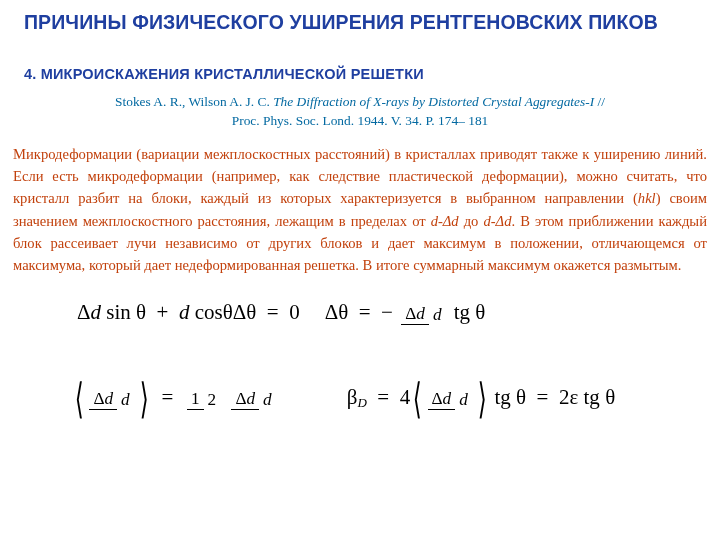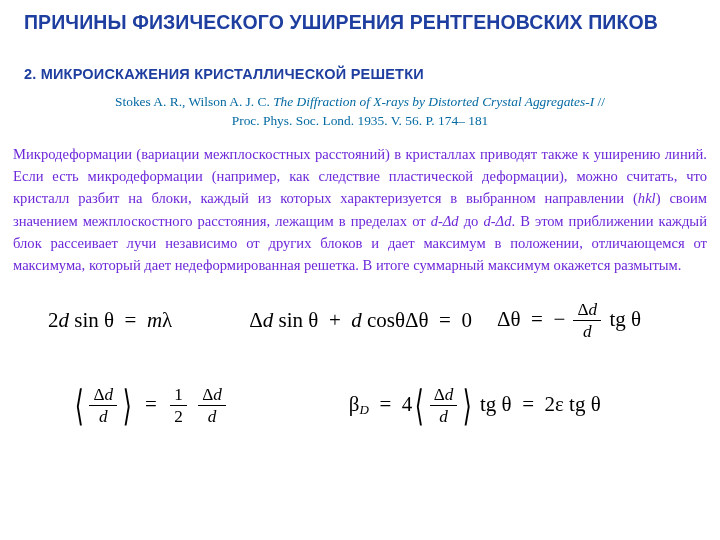--- a/index.html
+++ b/index.html
@@ -57,21 +57,21 @@
     font-style: italic;
   }
   .body-text {
     position: absolute;
     left: 13px;
     top: 143px;
     width: 694px;
     text-align: justify;
     font-size: 14.6px;
     line-height: 1.52;
-    color: #6d28d9;
+    color: #c2410c;
   }
   .body-text .it {
     font-style: italic;
   }
   
   .formula-row {
     position: absolute;
     display: flex;
     align-items: center;
     font-family: "Liberation Serif", serif;
@@ -84,26 +84,26 @@
     white-space: nowrap;
   }
   .f .it { font-style: italic; }
   .f .gr { font-family: "Liberation Serif", serif; font-style: normal; }
 
   .fm1 { margin-left: 48px; }
   .fm2 { margin-left: 77px; }
   .fm3 { margin-left: 25px; }
 
   .fm4 { margin-left: 72px; }
-  .fm5 { margin-left: 120px; }
+  .fm5 { margin-left: 68px; }
 
   
   .frac {
     display: inline-flex;
-    flex-direction: column;
+    flex-direction: row;
     align-items: center;
     justify-content: flex-start;
     vertical-align: middle;
     margin: 0 3px;
     font-size: 0.82em;
     line-height: 1.12;
   }
   .frac .num {
     padding: 0 4px 1px 4px;
     border-bottom: 1.3px solid #000;
@@ -132,40 +132,35 @@
   }
   .ital { font-style: italic; }
 </style>
 </head>
 <body>
 
 <div class="slide">
 
   <div class="title">ПРИЧИНЫ ФИЗИЧЕСКОГО УШИРЕНИЯ РЕНТГЕНОВСКИХ ПИКОВ</div>
 
-  <div class="subtitle">2. МИКРОИСКАЖЕНИЯ КРИСТАЛЛИЧЕСКОЙ РЕШЕТКИ</div>
+  <div class="subtitle">4. МИКРОИСКАЖЕНИЯ КРИСТАЛЛИЧЕСКОЙ РЕШЕТКИ</div>
 
   <div class="citation">
     <span>Stokes A. R., Wilson A. J. C.</span>
     <span class="it">The Diffraction  of X-rays by Distorted Crystal Aggregates-I</span>
     <span>//</span><br>
-    <span>Proc. Phys. Soc. Lond. 1935. V. 56. P. 174– 181</span>
+    <span>Proc. Phys. Soc. Lond. 1944. V. 34. P. 174– 181</span>
   </div>
 
   <div class="body-text">
     <span>Микродеформации (вариации межплоскостных расстояний) в кристаллах приводят также к уширению линий. Если есть микродеформации (например, как следствие пластической деформации), можно считать, что кристалл разбит на блоки, каждый из которых характеризуется в выбранном направлении (</span><span class="it">hkl</span><span>) своим значением межплоскостного расстояния, лежащим в пределах от </span><span class="it">d-Δd</span><span> до </span><span class="it">d-Δd</span><span>. В этом приближении каждый блок рассеивает лучи независимо от других блоков и дает максимум в положении, отличающемся от максимума, который дает недеформированная решетка. В итоге суммарный максимум окажется размытым.</span>
   </div>
 
   <div class="formula-row row1">
 
-    <div class="f fm1">
-      <span>2</span><span class="it">d</span>&nbsp;<span>sin</span>&nbsp;<span class="gr">θ</span>
-      &nbsp;<span>=</span>&nbsp;
-      <span class="it">m</span><span class="gr">λ</span>
-    </div>
 
     <div class="f fm2">
       <span class="gr">Δ</span><span class="it">d</span>&nbsp;<span>sin</span>&nbsp;<span class="gr">θ</span>
       &nbsp;<span>+</span>&nbsp;
       <span class="it">d</span>&nbsp;<span>cos</span><span class="gr">θ</span><span class="gr">Δ</span><span class="gr">θ</span>
       &nbsp;<span>=</span>&nbsp;
       <span>0</span>
     </div>
 
     <div class="f fm3">

